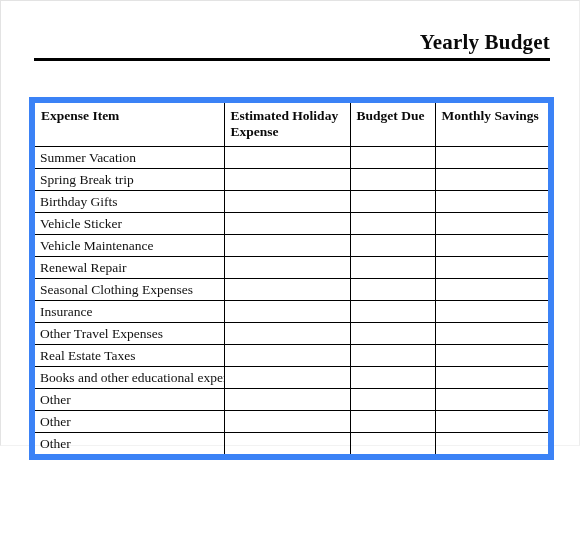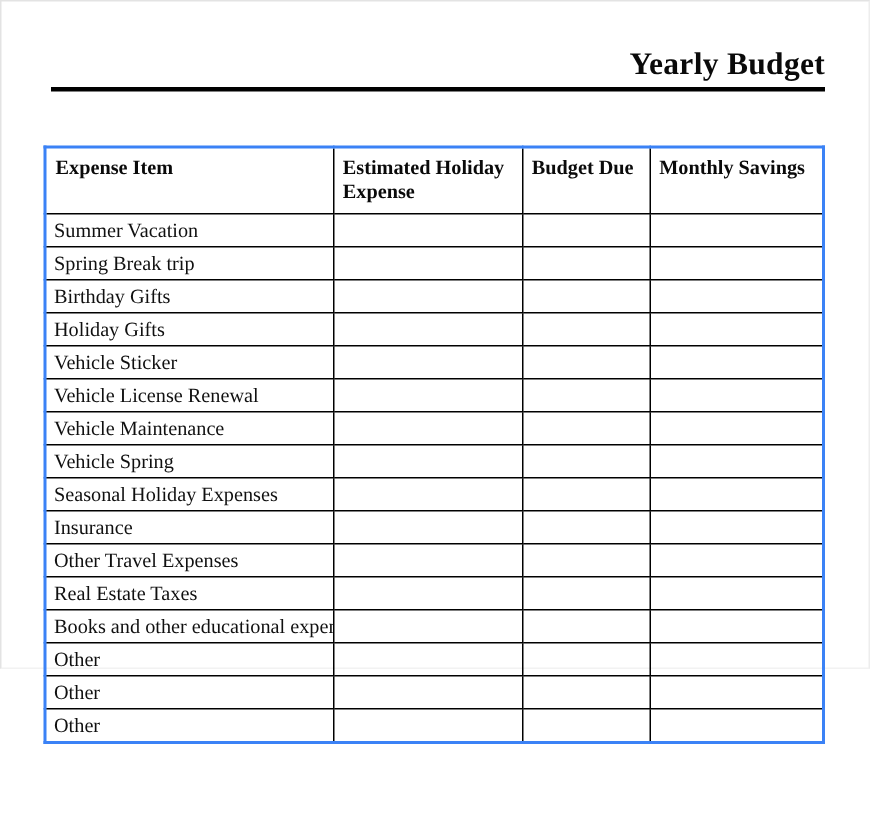--- a/index.html
+++ b/index.html
@@ -52,21 +52,21 @@
   .budget-table-wrap {
     position: absolute;
     left: 28px;
     top: 96px;
     width: 519px;
   }
   table.budget-table {
     border-collapse: collapse;
     table-layout: fixed;
     width: 519px;
-    border: 2px solid #3b82f6;
+    border: 6px solid #3b82f6;
   }
   table.budget-table col.c-item     { width: 192px; }
   table.budget-table col.c-est      { width: 126px; }
   table.budget-table col.c-month    { width: 85px; }
   table.budget-table col.c-savings  { width: 116px; }
 
   table.budget-table th,
   table.budget-table td {
     border: 1px solid #000000;
     padding: 0;
@@ -175,91 +175,63 @@
             </td>
             <td class="data-cell">
               <span class="cell"></span>
             </td>
             <td class="data-cell">
               <span class="cell"></span>
             </td>
           </tr>
           <tr>
             <td>
-              <span class="cell">Holiday Gifts</span>
-            </td>
-            <td class="data-cell">
-              <span class="cell"></span>
-            </td>
-            <td class="data-cell">
-              <span class="cell"></span>
-            </td>
-            <td class="data-cell">
-              <span class="cell"></span>
-            </td>
-          </tr>
-          <tr>
-            <td>
               <span class="cell">Vehicle Sticker</span>
             </td>
             <td class="data-cell">
               <span class="cell"></span>
             </td>
             <td class="data-cell">
               <span class="cell"></span>
             </td>
             <td class="data-cell">
               <span class="cell"></span>
             </td>
           </tr>
           <tr>
             <td>
-              <span class="cell">Vehicle License Renewal</span>
-            </td>
-            <td class="data-cell">
-              <span class="cell"></span>
-            </td>
-            <td class="data-cell">
-              <span class="cell"></span>
-            </td>
-            <td class="data-cell">
-              <span class="cell"></span>
-            </td>
-          </tr>
-          <tr>
-            <td>
               <span class="cell">Vehicle Maintenance</span>
             </td>
             <td class="data-cell">
               <span class="cell"></span>
             </td>
             <td class="data-cell">
               <span class="cell"></span>
             </td>
             <td class="data-cell">
               <span class="cell"></span>
             </td>
           </tr>
           <tr>
             <td>
-              <span class="cell">Vehicle Spring</span>
-            </td>
-            <td class="data-cell">
-              <span class="cell"></span>
-            </td>
-            <td class="data-cell">
-              <span class="cell"></span>
-            </td>
-            <td class="data-cell">
-              <span class="cell"></span>
-            </td>
-          </tr>
-          <tr>
-            <td>
-              <span class="cell">Seasonal Holiday Expenses</span>
+              <span class="cell">Renewal Repair</span>
+            </td>
+            <td class="data-cell">
+              <span class="cell"></span>
+            </td>
+            <td class="data-cell">
+              <span class="cell"></span>
+            </td>
+            <td class="data-cell">
+              <span class="cell"></span>
+            </td>
+          </tr>
+          <tr>
+            <td>
+              <span class="cell">Seasonal Clothing Expenses</span>
             </td>
             <td class="data-cell">
               <span class="cell"></span>
             </td>
             <td class="data-cell">
               <span class="cell"></span>
             </td>
             <td class="data-cell">
               <span class="cell"></span>
             </td>

